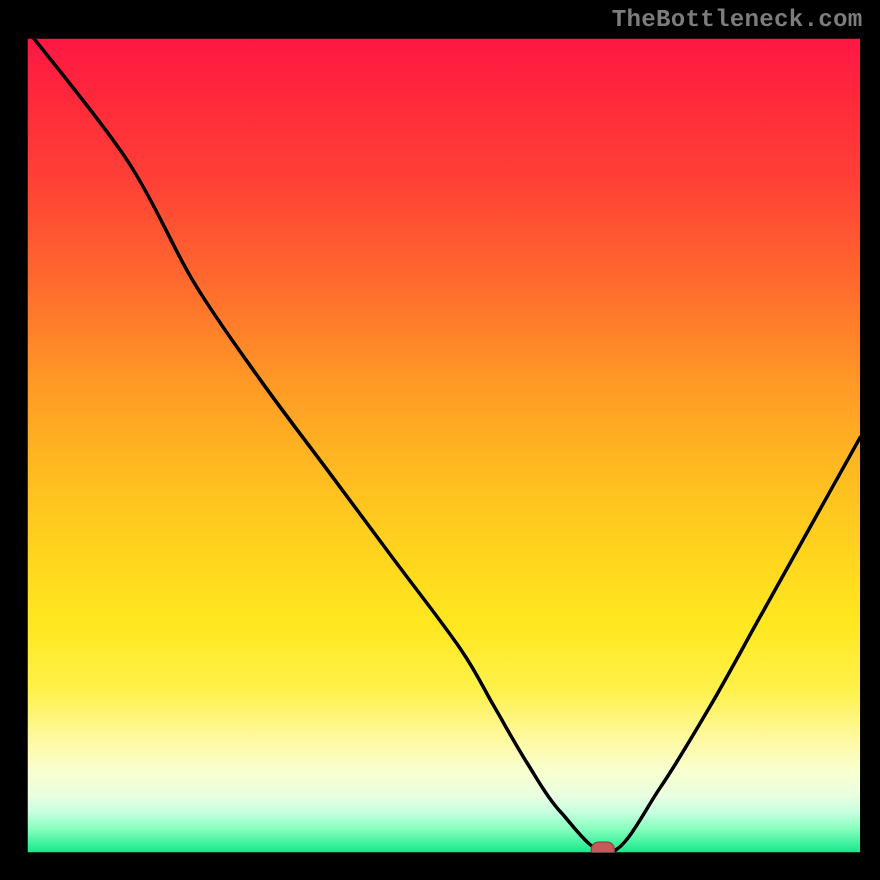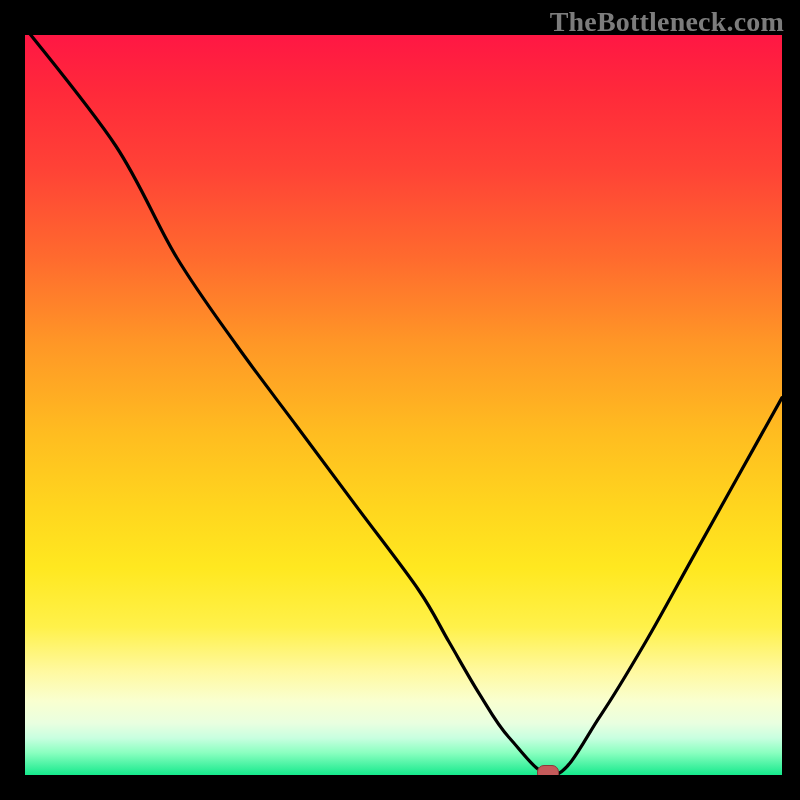--- a/index.html
+++ b/index.html
@@ -57,22 +57,22 @@
     width: 20px;
     height: 14px;
     background: #c45a5a;
     border: 1px solid #8b3a3a;
     border-radius: 7px;
   }
   .watermark {
     position: absolute;
     top: 6px;
     right: 16px;
-    font-family: Liberation Serif, serif;
-    font-size: 28px;
+    font-family: Liberation Mono, monospace;
+    font-size: 22px;
     font-weight: 600;
     color: #7c7c7c;
     letter-spacing: 0.2px;
   }
 </style>
 </head>
 <body>
 
 <div class="frame">
 

